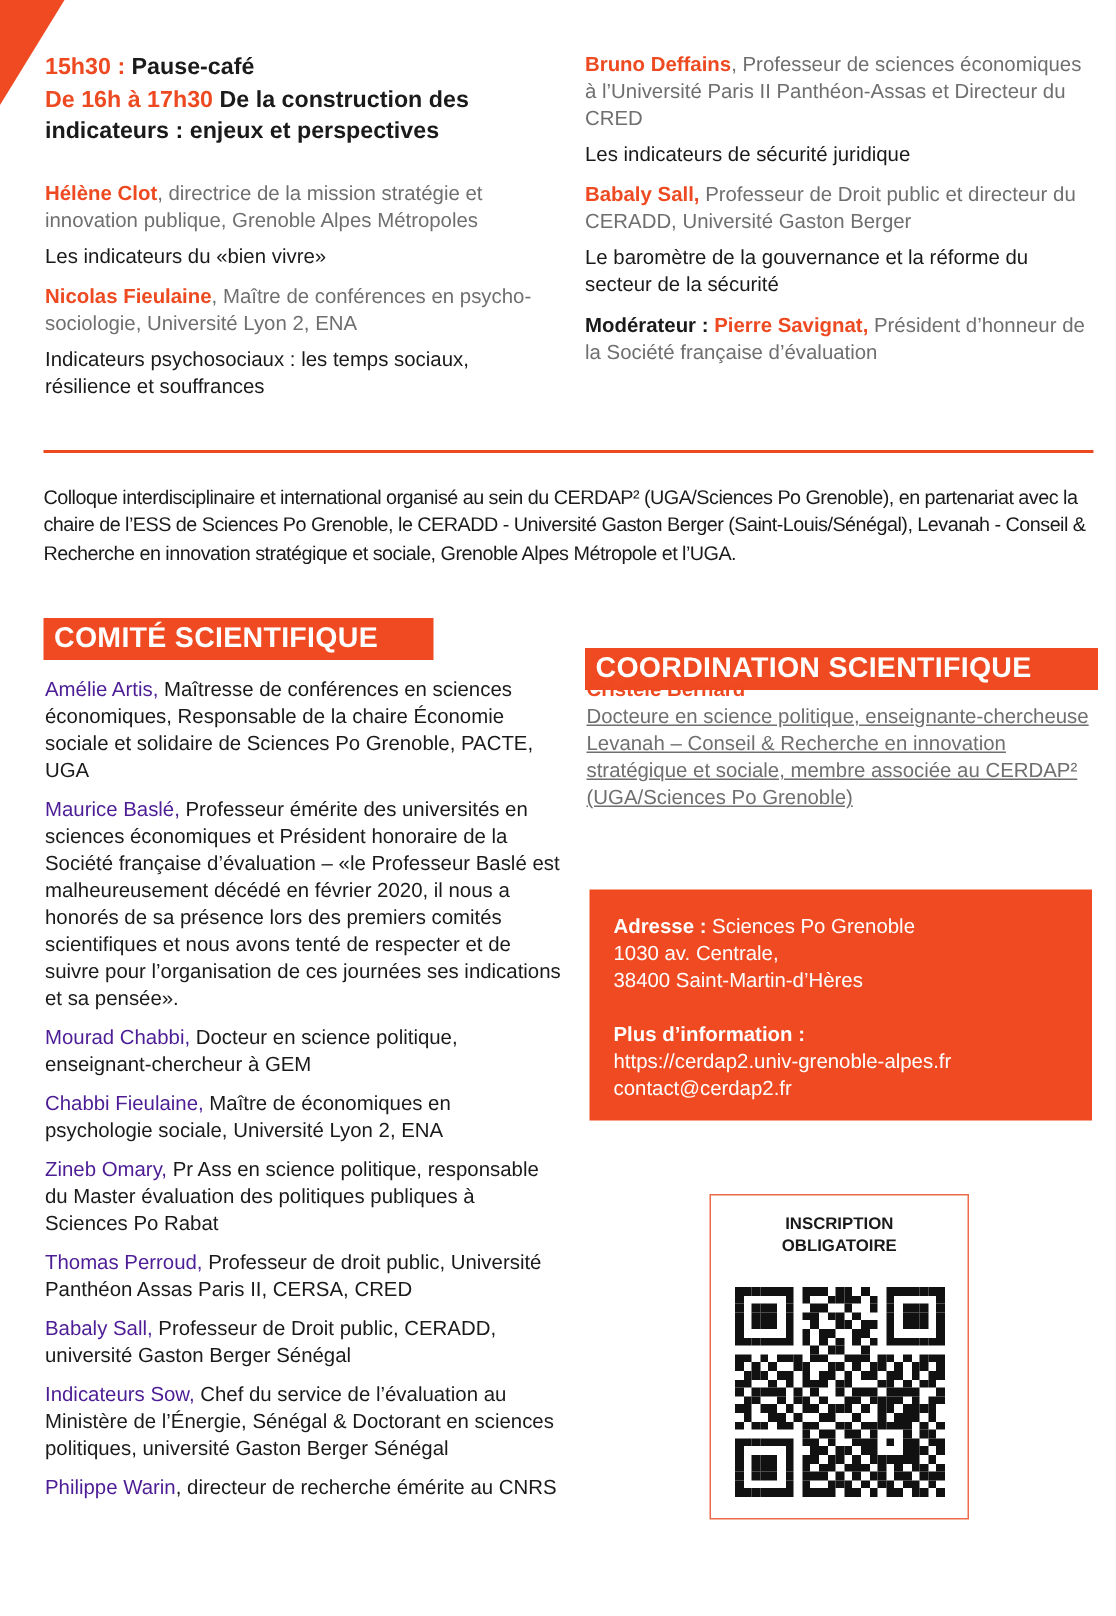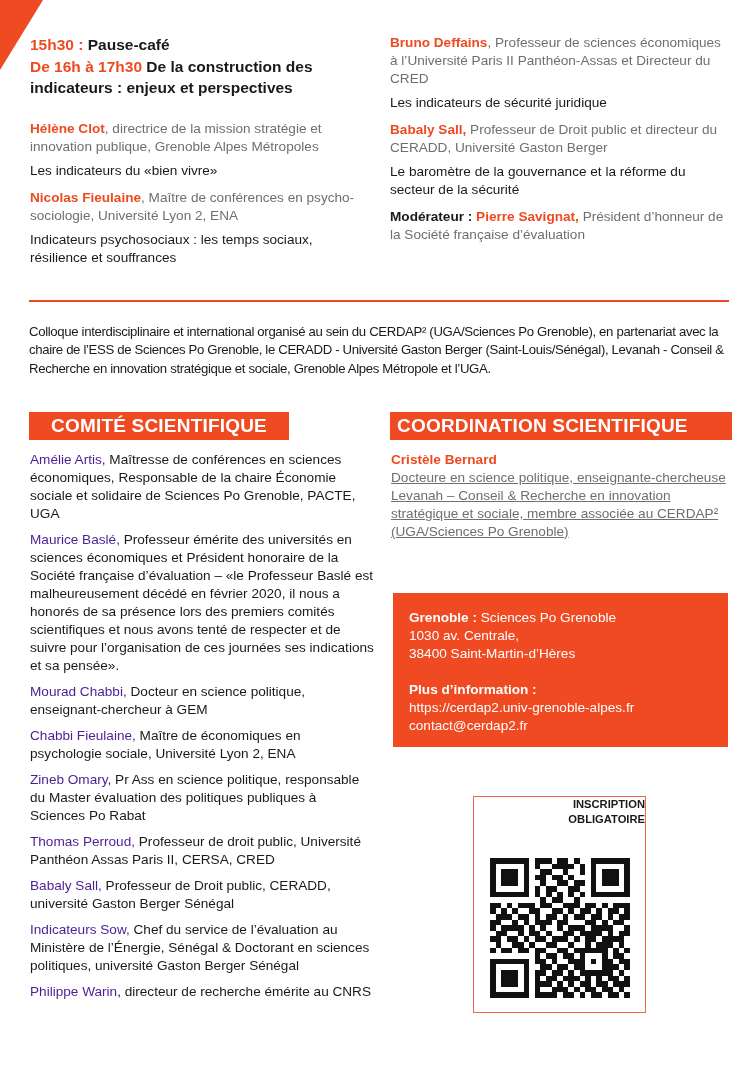--- a/index.html
+++ b/index.html
@@ -20,37 +20,37 @@
   .speaker { font-size: 13.6px; line-height: 18px; color: #6f6f6f; margin-bottom: 6px; }
   .speaker .sname { color: #ee4a22; font-weight: bold; }
   .speaker .role-tag { color: #1a1a1a; font-weight: bold; }
   .talk { font-size: 13.6px; line-height: 18px; color: #1a1a1a; margin-bottom: 9px; }
 
   .rule { position: absolute; left: 29px; top: 300px; width: 700px; height: 1.5px; background: #ee4a22; }
 
   .colloque { position: absolute; left: 29px; top: 323px; width: 705px; font-size: 13.2px; line-height: 18.3px; color: #1a1a1a; letter-spacing: -0.35px; }
 
   .sec-head { position: absolute; height: 28px; background: #ef4a21; color: #ffffff; font-weight: bold; font-size: 19px; line-height: 28px; padding: 0 7px; letter-spacing: 0.2px; white-space: nowrap; }
-  .sec-left { left: 29px; top: 412px; width: 260px; text-align: center; }
-  .sec-right { left: 390px; top: 412px; width: 342px; }
+  .sec-left { left: 29px; top: 412px; width: 260px; }
+  .sec-right { left: 390px; top: 432px; width: 342px; }
 
   .committee { position: absolute; left: 30px; top: 451px; width: 345px; }
   .member { font-size: 13.6px; line-height: 18px; color: #1a1a1a; margin-bottom: 8px; }
   .member .mname { color: #4c1d95; font-weight: normal; }
 
   .coord { position: absolute; left: 391px; top: 451px; width: 340px; }
   .coord-name { color: #ee4a22; font-weight: bold; font-size: 13.6px; line-height: 18px; }
   .coord-desc { color: #6f6f6f; font-size: 13.6px; line-height: 18px; text-decoration: underline; }
 
   .info-box { position: absolute; left: 393px; top: 593px; width: 335px; height: 154px; background: #ef4a21; color: #ffffff; padding: 16px 16px; font-size: 13.6px; line-height: 18px; }
   .info-box .lbl { font-weight: bold; }
   .info-gap { height: 18px; }
 
   .qr-box { position: absolute; left: 473px; top: 796px; width: 173px; height: 217px; border: 1.5px solid #ee6a4a; background: #fff; }
-  .qr-title { position: absolute; left: 0; top: 0; width: 100%; text-align: right; font-weight: bold; font-size: 11.2px; line-height: 15px; color: #1a1a1a; }
+  .qr-title { position: absolute; left: 0; top: 12px; width: 100%; text-align: center; font-weight: bold; font-size: 11.2px; line-height: 15px; color: #1a1a1a; }
   .qr-grid { position: absolute; left: 16px; top: 61px; width: 140px; height: 140px; display: grid; grid-template-columns: repeat(25, 1fr); grid-template-rows: repeat(25, 1fr); }
   .qr-grid span { display: block; }
   .qr-grid span.on { background: #111111; }
 </style>
 </head>
 <body>
 
 <svg class="corner" viewBox="0 0 48 70" width="48" height="70">
   <polygon points="0,0 43,0 0,70" fill="#ef4a21"></polygon>
 </svg>
@@ -110,21 +110,21 @@
   <div class="member"><span class="mname">Indicateurs Sow,</span><span> Chef du service de l’évaluation au Ministère de l’Énergie, Sénégal &amp; Doctorant en sciences politiques, université Gaston Berger Sénégal</span></div>
   <div class="member"><span class="mname">Philippe Warin</span><span>, directeur de recherche émérite au CNRS</span></div>
 </div>
 
 <div class="coord">
   <div class="coord-name">Cristèle Bernard</div>
   <div class="coord-desc">Docteure en science politique, enseignante-chercheuse Levanah – Conseil &amp; Recherche en innovation stratégique et sociale, membre associée au CERDAP² (UGA/Sciences Po Grenoble)</div>
 </div>
 
 <div class="info-box">
-  <div><span class="lbl">Grenoble : </span><span>Sciences Po Grenoble</span></div>
+  <div><span class="lbl">Adresse : </span><span>Sciences Po Grenoble</span></div>
   <div>1030 av. Centrale,</div>
   <div>38400 Saint-Martin-d’Hères</div>
   <div class="info-gap"></div>
   <div class="lbl">Plus d’information :</div>
   <div>https://cerdap2.univ-grenoble-alpes.fr</div>
   <div>contact@cerdap2.fr</div>
 </div>
 
 <div class="qr-box">
   <div class="qr-title">

